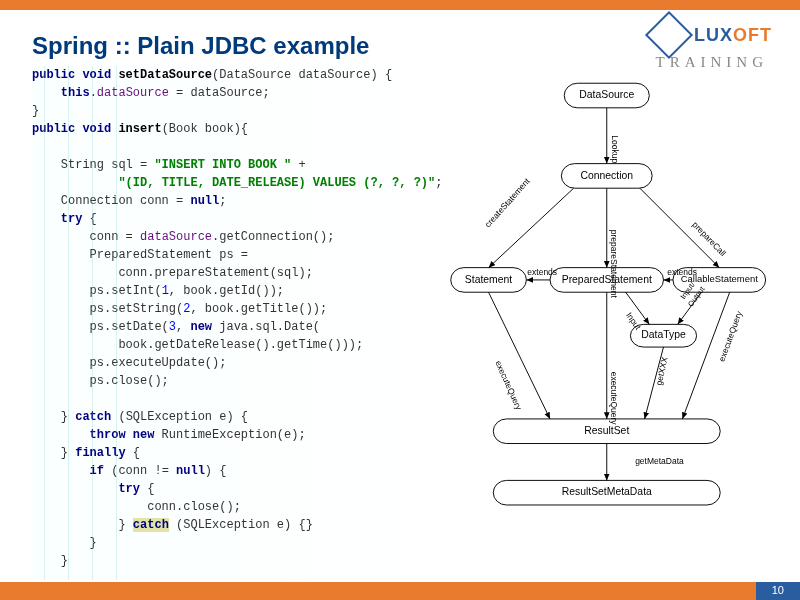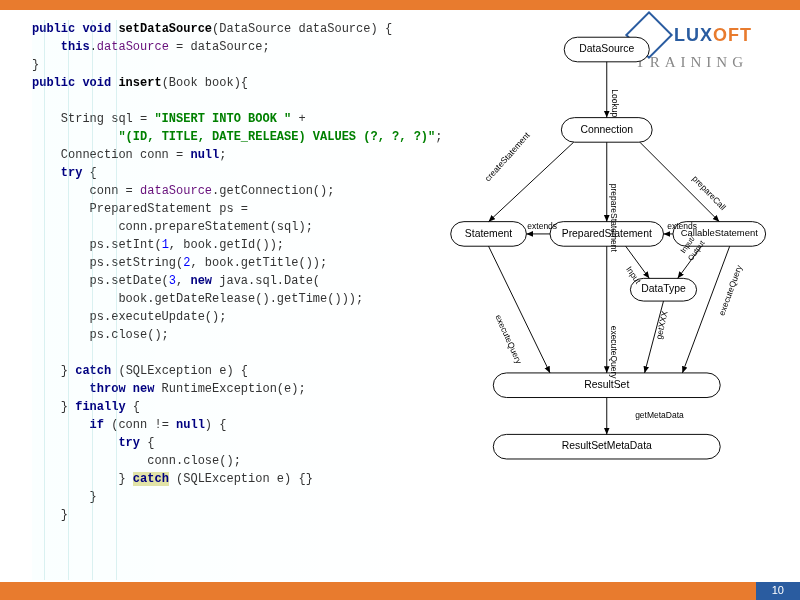--- a/index.html
+++ b/index.html
@@ -24,21 +24,21 @@
   }
   .title {
     color: #003a7a;
     font-size: 24px;
     font-weight: bold;
     margin: 12px 0 6px 0;
   }
   .logo {
     position: absolute;
     top: 18px;
-    right: 48px;
+    right: 28px;
     text-align: center;
   }
   .logo-shape {
     display: inline-block;
     position: relative;
     width: 30px;
     height: 30px;
     transform: rotate(45deg);
     border: 2px solid #2a5ca0;
     margin-right: 4px;
@@ -146,20 +146,21 @@
 
 <div class="logo">
   <div>
     <span class="logo-shape"></span>
     <span class="logo-text">LUX<span class="orange">OFT</span></span>
   </div>
   <div class="logo-sub">TRAINING</div>
 </div>
 
 <div class="content">
+  <div class="title">Spring :: Plain JDBC example</div>
 
   <div class="main-area">
     <div class="code-col"><span class="guide" style="left:12px"></span><span class="guide" style="left:36px"></span><span class="guide" style="left:60px"></span><span class="guide" style="left:84px"></span><span class="kw">public void</span><span class="mname"> setDataSource</span><span>(DataSource dataSource) {</span>
     <span class="kw">this</span><span>.</span><span class="field">dataSource</span><span> = dataSource;</span>
 <span>}</span>
 <span class="kw">public void</span><span class="mname"> insert</span><span>(Book book){</span>
 <span></span>
 <span>    String sql = </span><span class="str">"INSERT INTO BOOK "</span><span> +</span>
 <span>            </span><span class="str">"(ID, TITLE, DATE_RELEASE) VALUES (?, ?, ?)"</span><span>;</span>
 <span>    Connection conn = </span><span class="kw">null</span><span>;</span>

